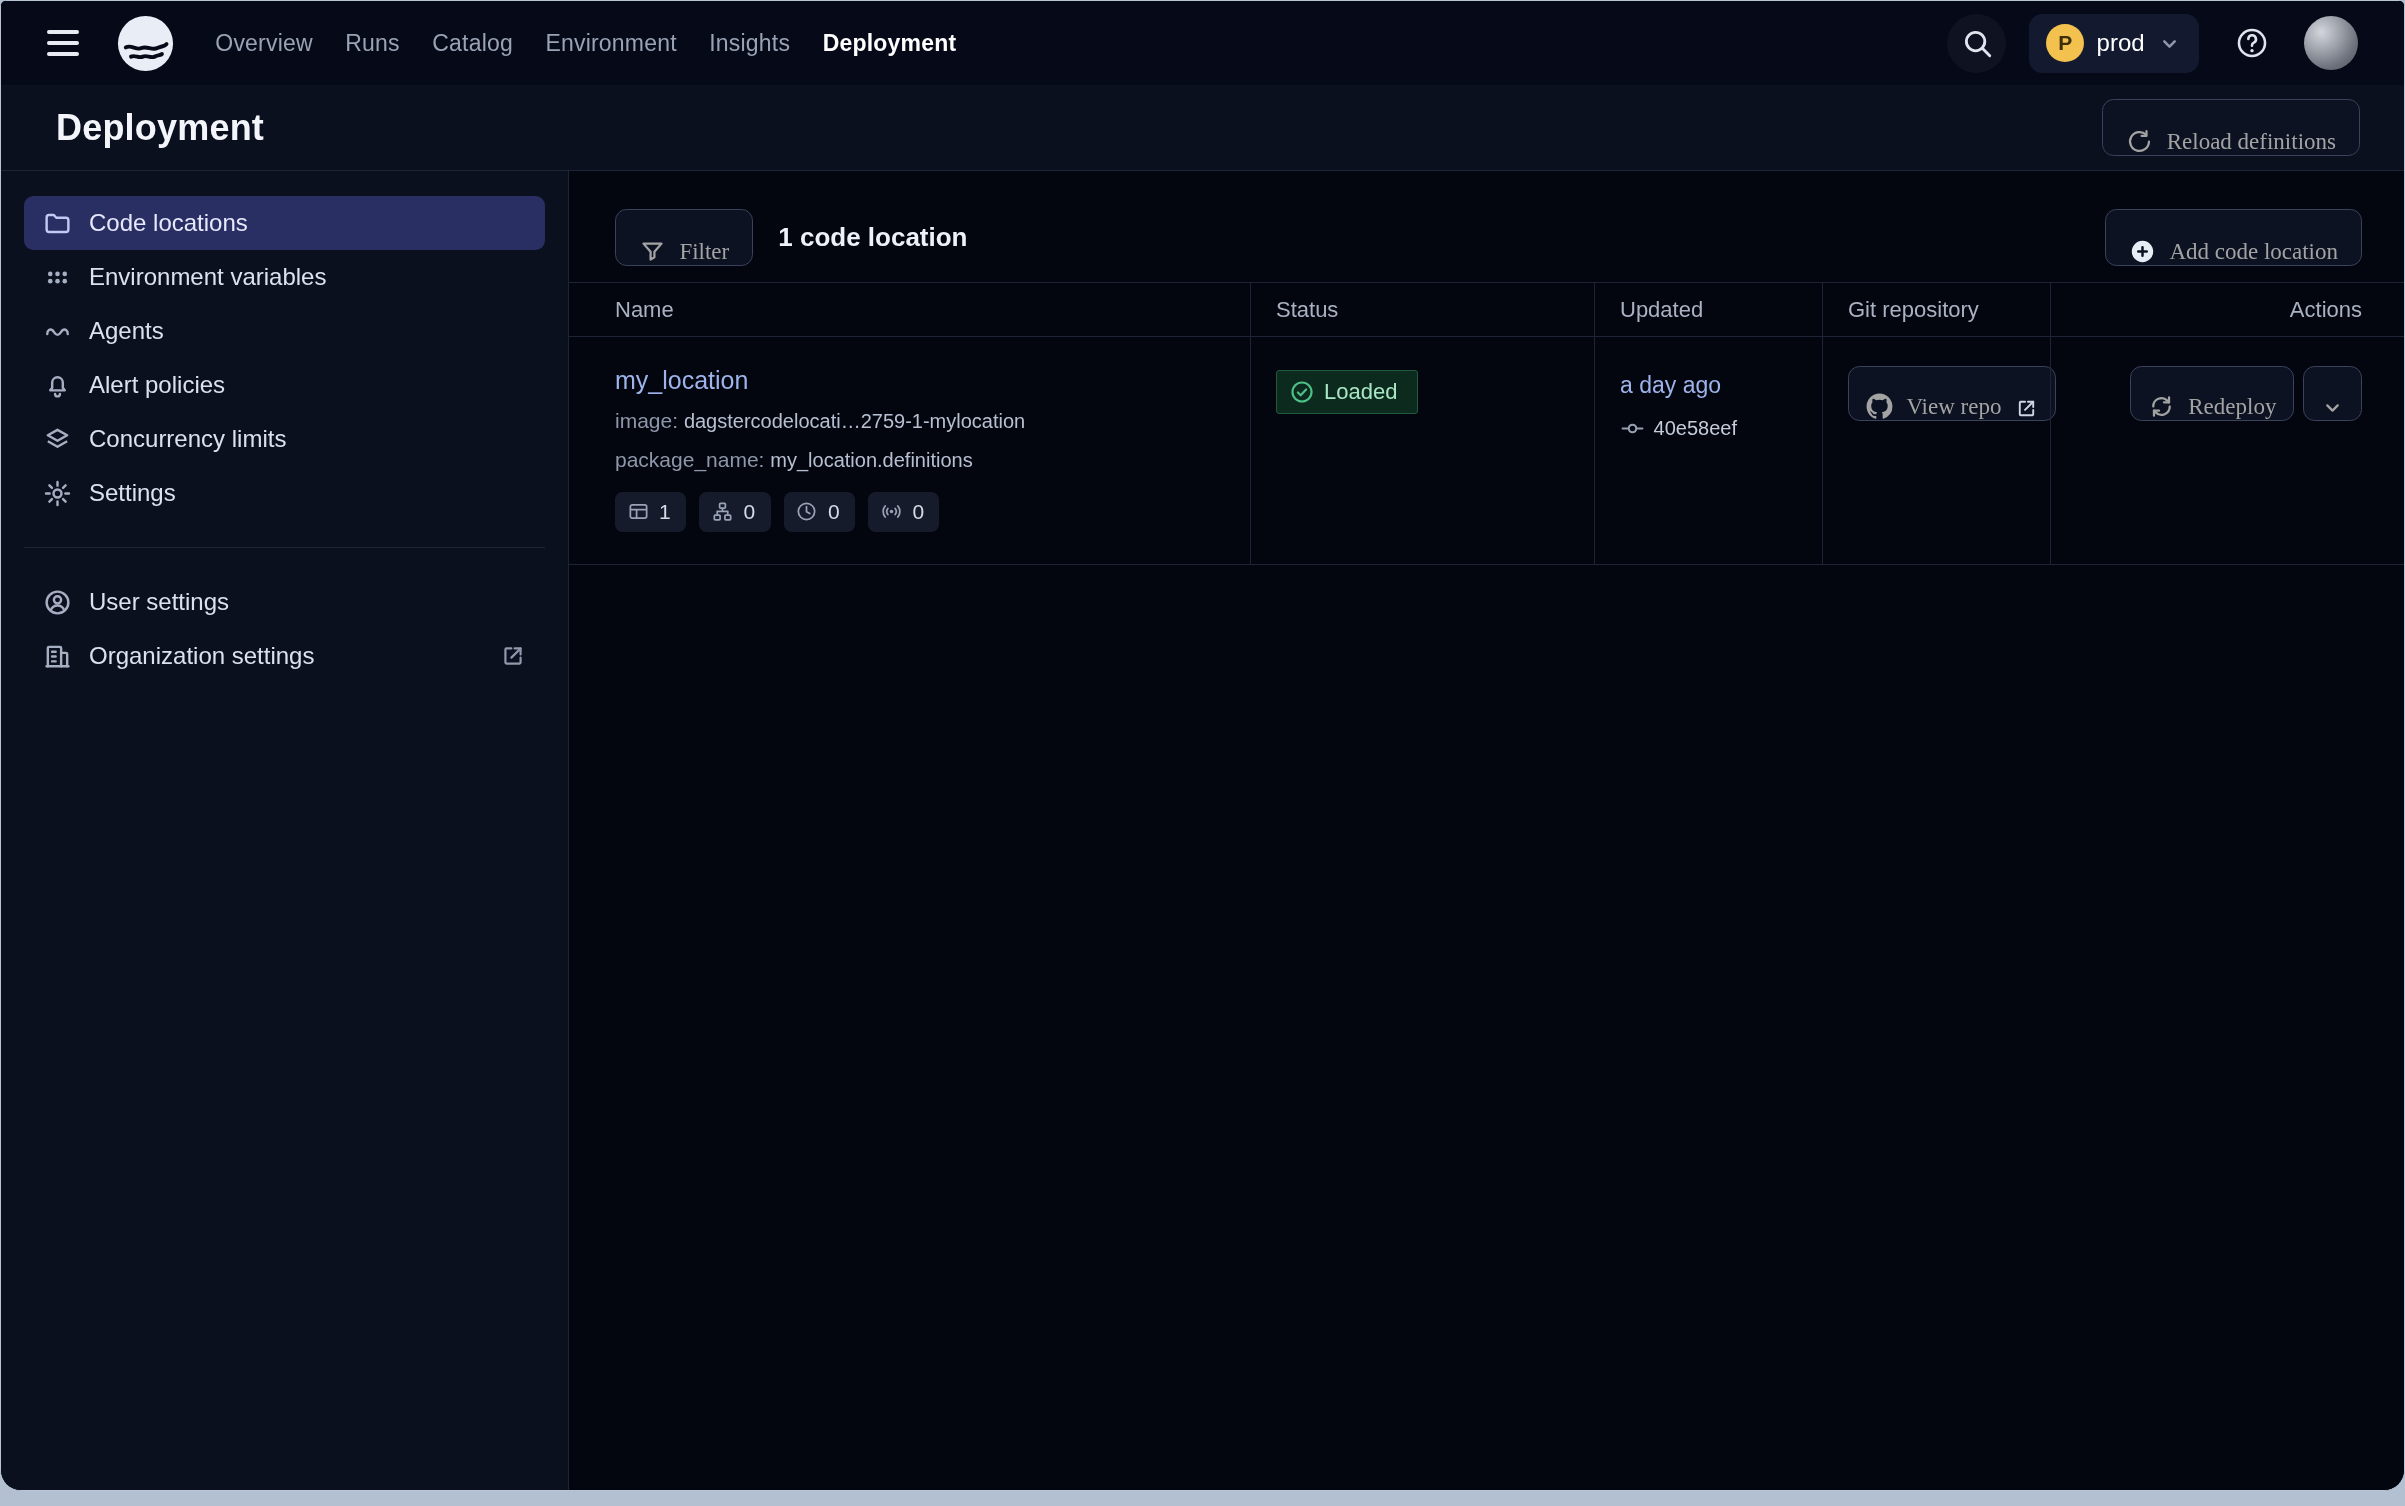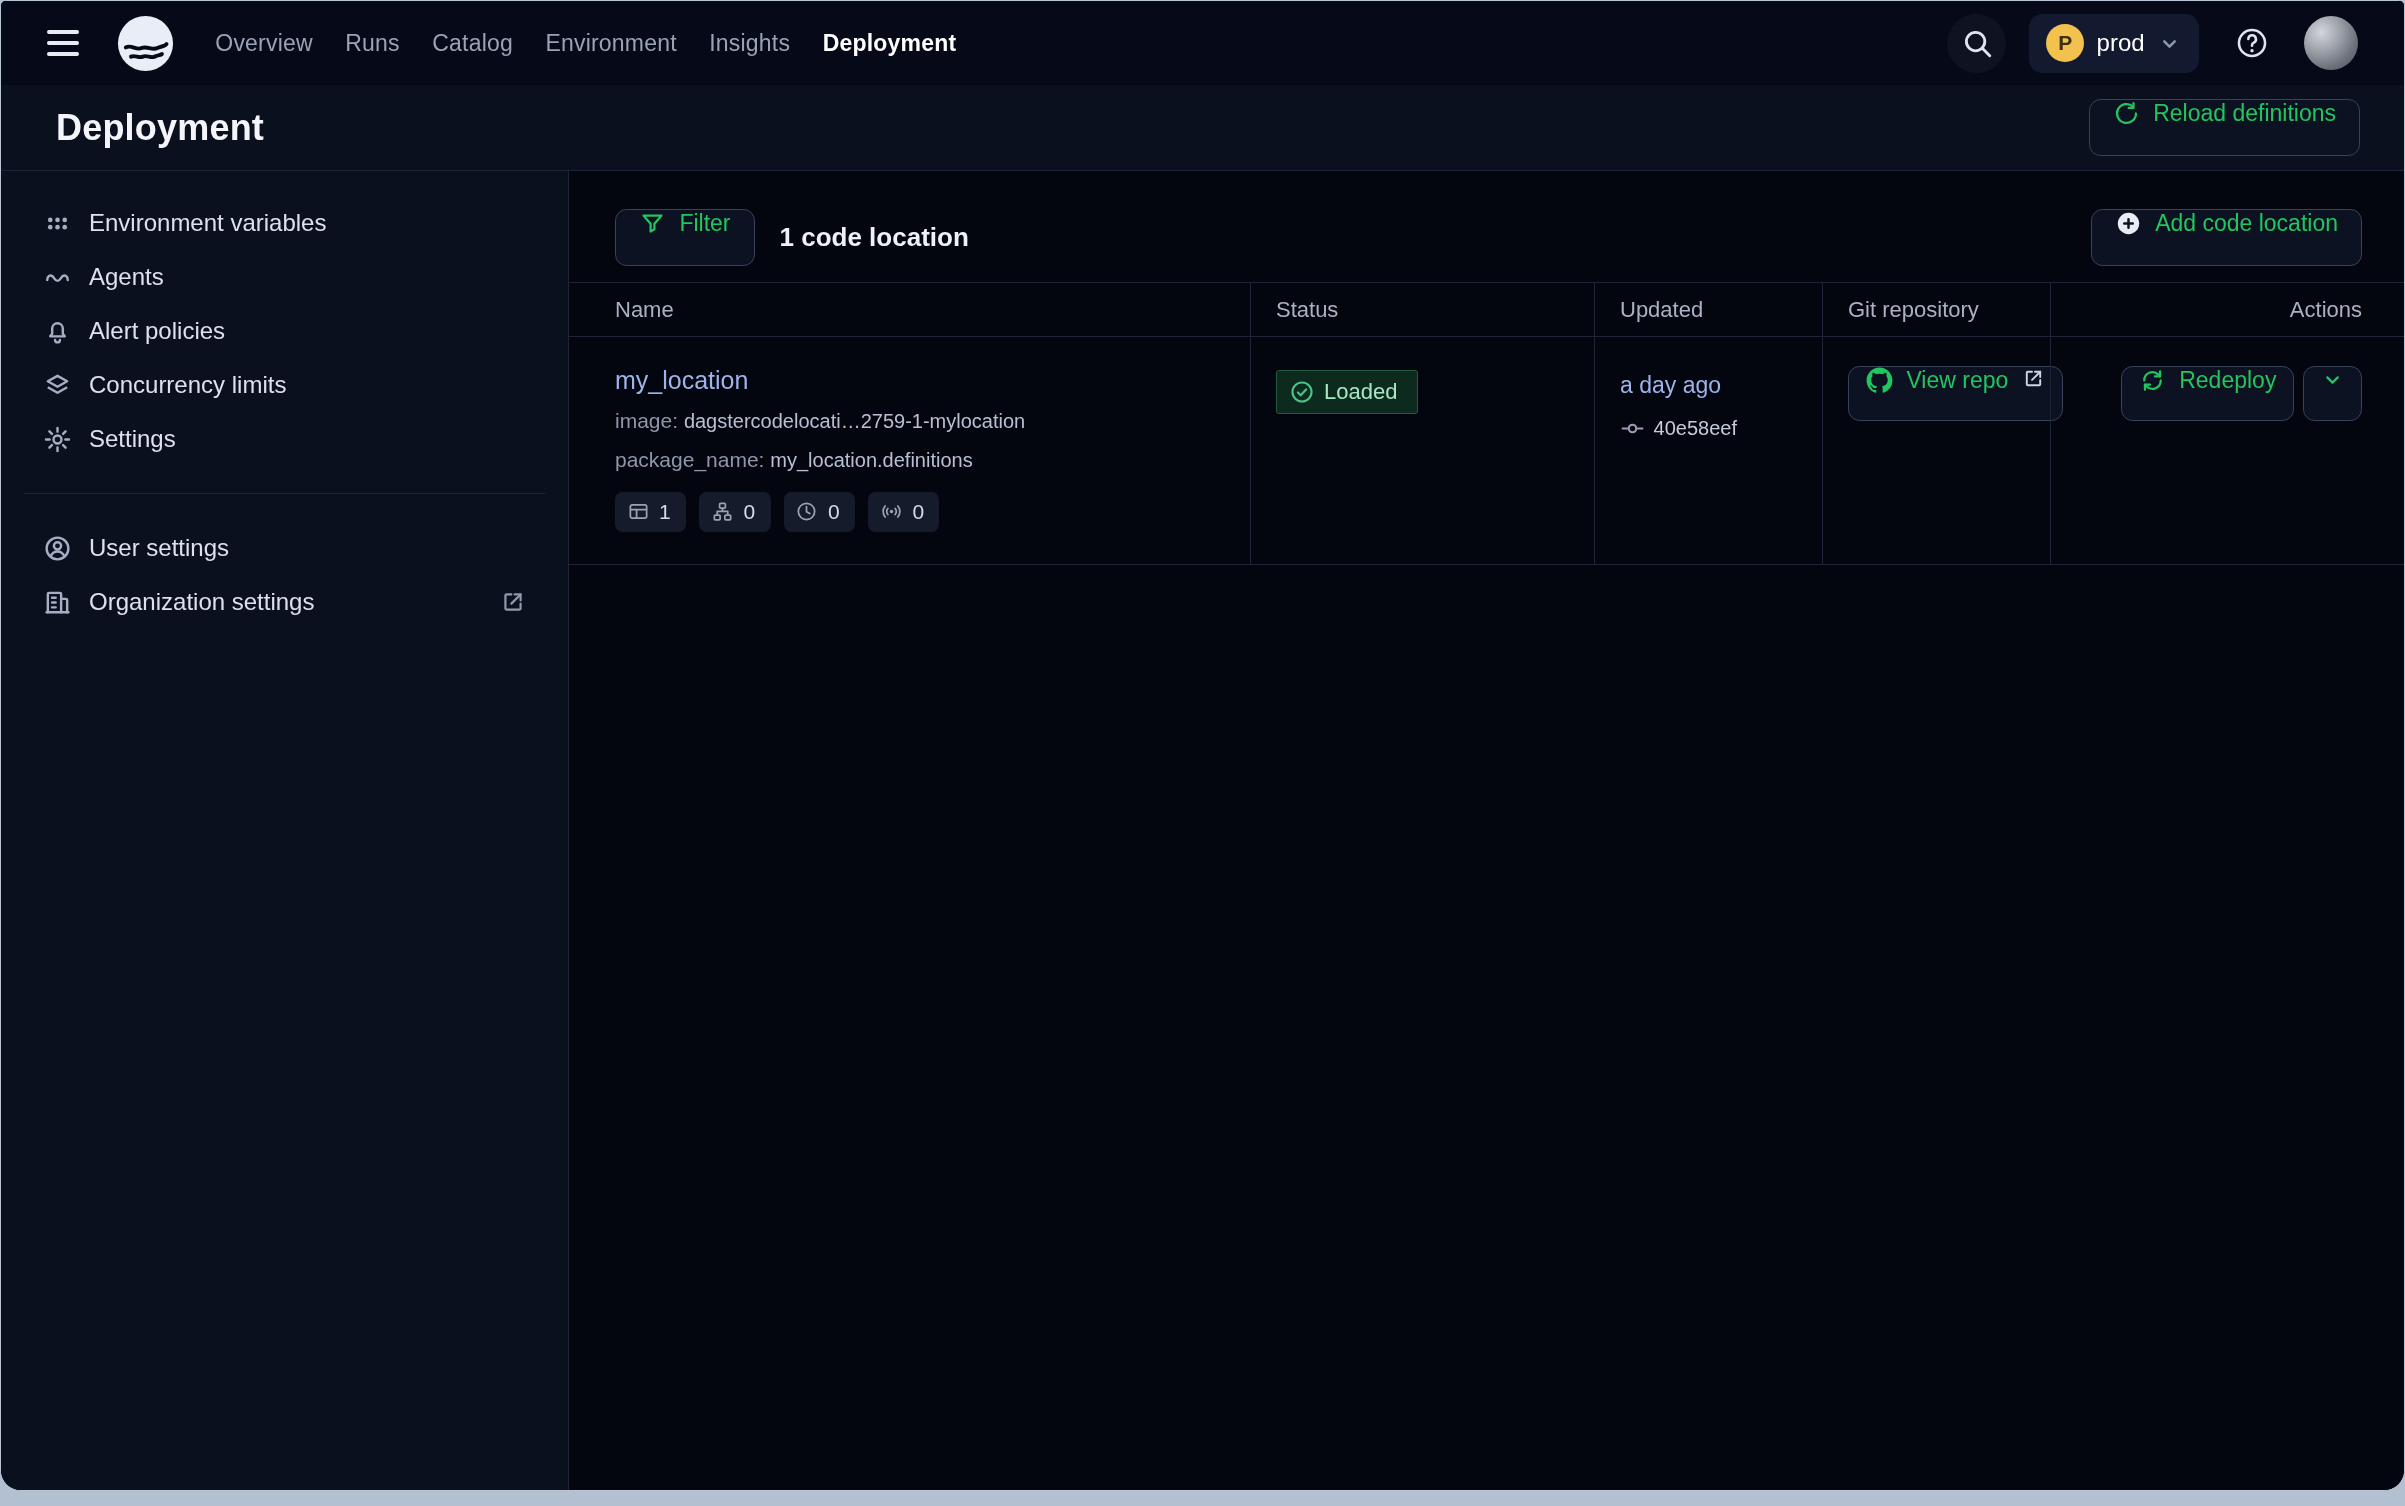--- a/index.html
+++ b/index.html
@@ -22,21 +22,21 @@
   .ws-pill{height:59px;border:none;border-radius:13.4px;background:#131a2f;display:flex;align-items:center;gap:12.4px;padding:0 17px;color:#fff}
   .ws-avatar{width:38px;height:38px;border-radius:50%;background:#f2c14e;color:#3d2f08;font-weight:700;font-size:21px;display:flex;align-items:center;justify-content:center}
   .ws-name{font-size:24px;font-weight:400}
   .ws-pill svg{width:25px;height:25px;color:#8e97ab}
   .user-avatar{width:54px;height:54px;border-radius:50%;background:radial-gradient(circle at 32% 30%,#d3d6dc 0%,#9b9fa8 38%,#6c717c 68%,#4c515c 100%)}
 
   
   .page-header{flex:0 0 86px;background:#0b101f;border-bottom:1px solid #1d2436;display:flex;align-items:center;padding:0 44px 0 55px}
   .page-title{font-size:36px;font-weight:600;color:#f3f5fa;letter-spacing:0.2px}
 
-  .btn{display:inline-flex;align-items:flex-start;gap:13.4px;height:57px;padding:0 23px;background:#0c1222;border:1.9px solid #3a425c;border-radius:11.5px;color:#22c55e;font-size:23px;font-family:Liberation Sans, sans-serif;white-space:nowrap}
+  .btn{display:inline-flex;align-items:flex-end;gap:13.4px;height:57px;padding:0 23px;background:#0c1222;border:1.9px solid #3a425c;border-radius:11.5px;color:#a3a3a3;font-size:23px;font-family:Liberation Serif, serif;white-space:nowrap}
   .btn svg{width:27px;height:27px;flex:none}
   .push-right{margin-left:auto}
 
   
   .body-row{flex:1;display:flex;min-height:0}
   .sidebar{flex:0 0 568px;background:#0b101f;border-right:1px solid #1d2436;padding-top:25px;display:flex;flex-direction:column}
   .side-item{height:54px;margin:0 23px;padding:0 19px;display:flex;align-items:center;gap:17px;border-radius:9.6px;font-size:24px;color:#dde1ec}
   .side-item .icon{width:29px;height:29px;color:#a6aec2;flex:none}
   .side-item.active{background:#2a2f63;color:#e6e8fc}
   .side-item.active .icon{color:#c4c8f4}
@@ -135,20 +135,26 @@
         <path d="M20.4 12a8.4 8.4 0 1 1-2.5-6"></path>
           <path d="M18.2 2.8v4.3h-4.3"></path>
       </svg>
       <span data-interactable="false">Reload definitions</span>
     </button>
   </div>
 
   <div class="body-row">
 
     <aside class="sidebar" data-interactable="false">
+      <div class="side-item active" data-interactable="true">
+        <svg class="icon" data-interactable="false" viewBox="0 0 24 24" fill="none" stroke="currentColor" stroke-width="2" stroke-linejoin="round">
+          <path d="M3 7a2 2 0 0 1 2-2h4l2 2.2h8a2 2 0 0 1 2 2V17a2 2 0 0 1-2 2H5a2 2 0 0 1-2-2z"></path>
+        </svg>
+        <span data-interactable="false">Code locations</span>
+      </div>
       <div class="side-item" data-interactable="true">
         <svg class="icon" data-interactable="false" viewBox="0 0 24 24" fill="currentColor">
           <circle cx="6" cy="9" r="1.9"></circle>
             <circle cx="12" cy="9" r="1.9"></circle>
             <circle cx="18" cy="9" r="1.9"></circle>
           <circle cx="6" cy="15" r="1.9"></circle>
             <circle cx="12" cy="15" r="1.9"></circle>
             <circle cx="18" cy="15" r="1.9"></circle>
         </svg>
         <span data-interactable="false">Environment variables</span>

